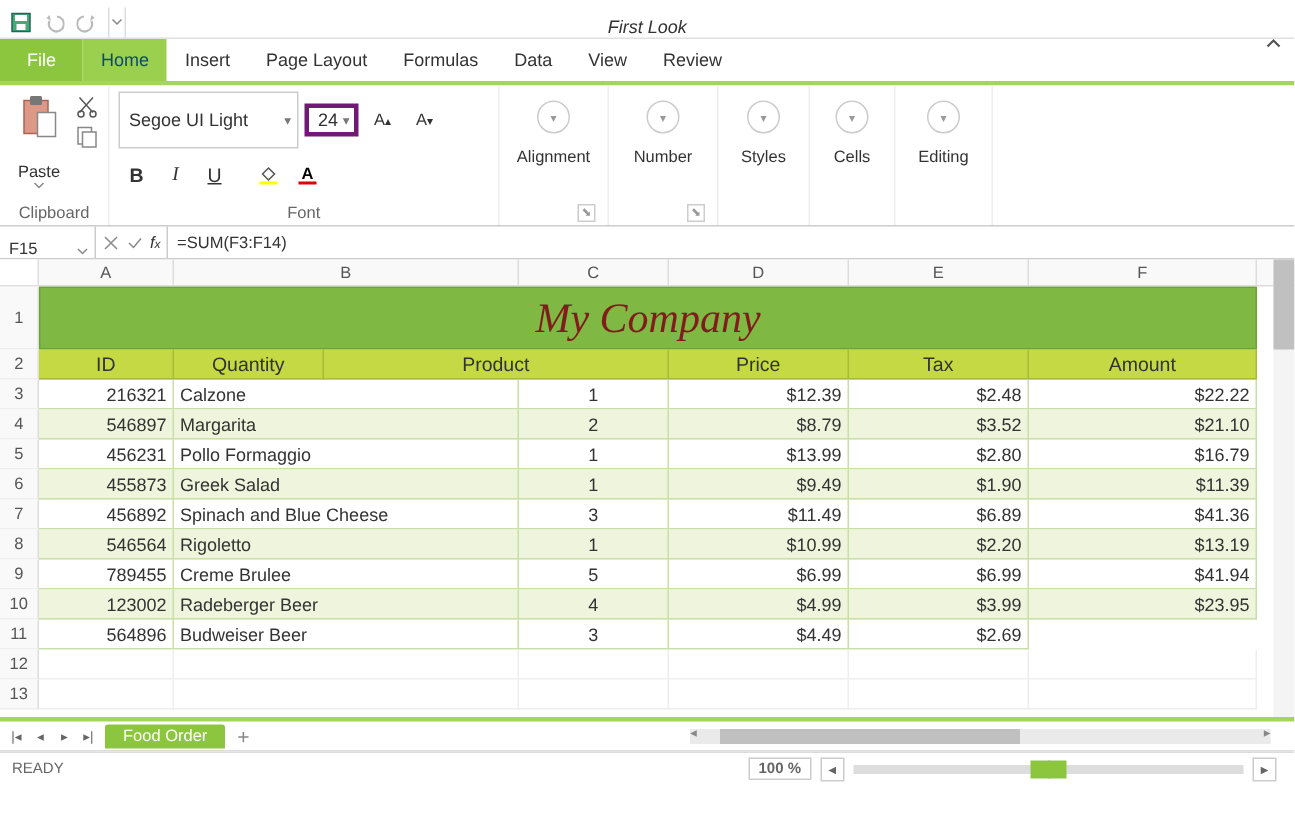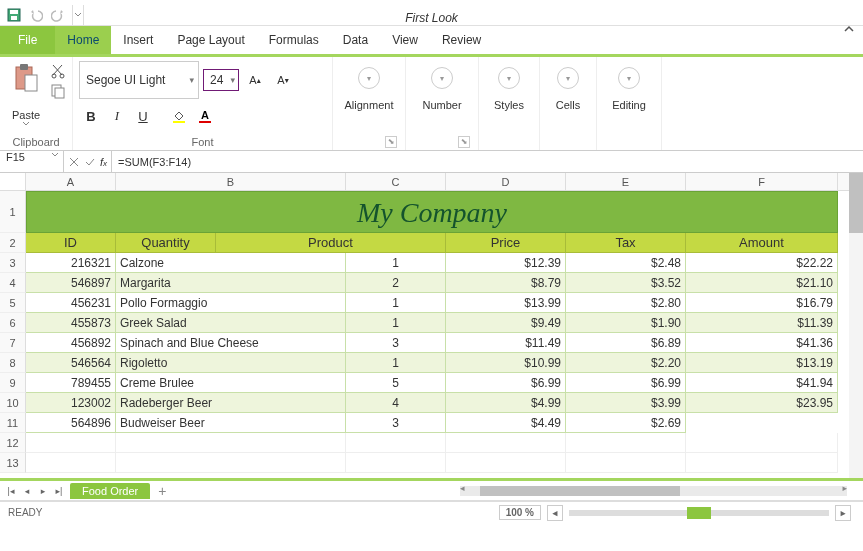--- a/index.html
+++ b/index.html
@@ -28,36 +28,36 @@
   .group-body { flex: 1; display: flex; align-items: flex-start; gap: 4px; }
   .group-label { font-size: 11px; color: #666; text-align: center; padding: 2px 0 2px 0; position: relative; }
   .launcher { position: absolute; right: 2px; bottom: 2px; width: 12px; height: 12px; border: 1px solid #ccc; font-size: 8px; line-height: 10px; text-align: center; color: #999; }
   
   .paste-btn { display: flex; flex-direction: column; align-items: center; width: 40px; padding-top: 2px; }
   .paste-label { font-size: 11px; margin-top: 16px; }
   .small-col { display: flex; flex-direction: column; gap: 4px; padding-top: 2px; }
   
   .font-name { width: 120px; height: 38px; border: 1px solid #ccc; display: flex; align-items: center; padding: 0 6px; font-size: 12px; position: relative; }
   .font-name .dd { position: absolute; right: 4px; font-size: 9px; color: #777; }
-  .font-size { width: 36px; height: 22px; border: 1px solid #701a75; display: flex; align-items: center; padding: 0 6px; font-size: 12px; position: relative; }
+  .font-size { width: 36px; height: 22px; border: 3px solid #701a75; display: flex; align-items: center; padding: 0 6px; font-size: 12px; position: relative; }
   .font-size .dd { position: absolute; right: 3px; font-size: 9px; color: #777; }
   .btn-sq { width: 24px; height: 22px; border: 0; display: flex; align-items: center; justify-content: center; font-size: 13px; cursor: default; }
   .btn-sq.b { font-weight: bold; }
   .btn-sq.i { font-style: italic; font-family: serif; }
   .btn-sq.u { text-decoration: underline; }
   .font-row { display: flex; gap: 4px; align-items: center; }
   .font-row2 { display: flex; gap: 2px; align-items: center; margin-top: 6px; }
   
   .rib-btn { display: flex; flex-direction: column; align-items: center; width: 60px; padding-top: 2px; }
   .rib-btn .circ { width: 22px; height: 22px; border: 1px solid #ccc; border-radius: 50%; display: flex; align-items: center; justify-content: center; font-size: 8px; color: #999; margin-top: 4px; }
   .rib-btn .lbl { font-size: 11px; margin-top: 10px; }
   
   
   .fbar { height: 22px; border-bottom: 1px solid #ccc; display: flex; align-items: stretch; }
-  .namebox { width: 64px; border-right: 1px solid #ccc; display: flex; align-items: flex-start; padding-left: 6px; font-size: 11px; position: relative; }
+  .namebox { width: 64px; border-right: 1px solid #ccc; display: flex; align-items: flex-end; padding-left: 6px; font-size: 11px; position: relative; }
   .namebox svg { position: absolute; right: 4px; }
   .fbar-btns { display: flex; align-items: center; padding: 0 4px; gap: 4px; border-right: 1px solid #ccc; }
   .fbar-input { flex: 1; display: flex; align-items: center; padding-left: 6px; font-size: 11px; }
   
   
   .grid-wrap { position: relative; height: 305px; display: flex; flex-direction: column; }
   .col-hdr-row { display: flex; height: 18px; background: #f9f9f9; border-bottom: 1px solid #ddd; }
   .selall { width: 26px; border-right: 1px solid #ddd; background: #fff; }
   .col-hdr { border-right: 1px solid #ddd; text-align: center; font-size: 11px; line-height: 18px; color: #555; }
   .grid-body { flex: 1; overflow: hidden; position: relative; }
@@ -67,21 +67,21 @@
   
   
   .cA { width: 90px; }
   .cB { width: 230px; }
   .cC { width: 100px; }
   .cD { width: 120px; }
   .cE { width: 120px; }
   .cF { width: 152px; }
   
   
-  .title-cell { height: 42px !important; background: #7fb842; color: #14532d; font-size: 28px; font-family: Georgia, serif; font-style: italic; text-align: center; line-height: 42px; border: 1px solid #6aa336; }
+  .title-cell { height: 42px !important; background: #7fb842; color: #7f1d1d; font-size: 28px; font-family: Georgia, serif; font-style: italic; text-align: center; line-height: 42px; border: 1px solid #6aa336; }
   .row.title { height: 42px; }
   .row.title .row-hdr { line-height: 42px; }
   
   
   .hdr-cell { background: #c4d943; color: #333; font-size: 13px; text-align: center; border-color: #a8bc38; }
   
   
   .data-row .cell { border-color: #c8e0a8; }
   .data-row.alt .cell { background: #eef5dc; }
   .data-row .cell.num { text-align: right; }

